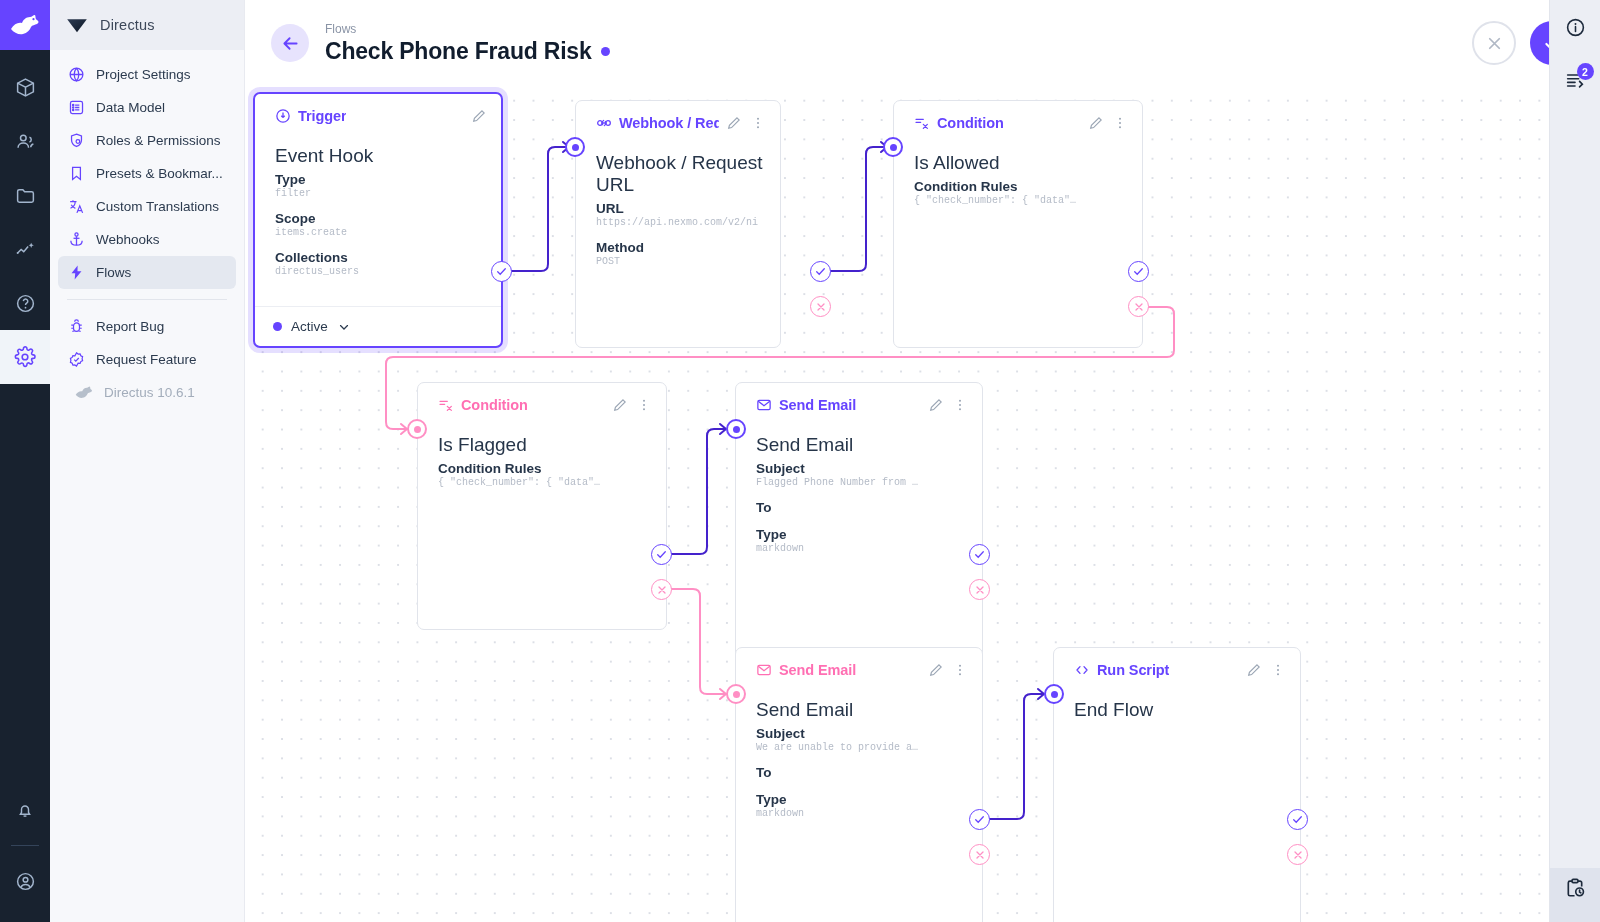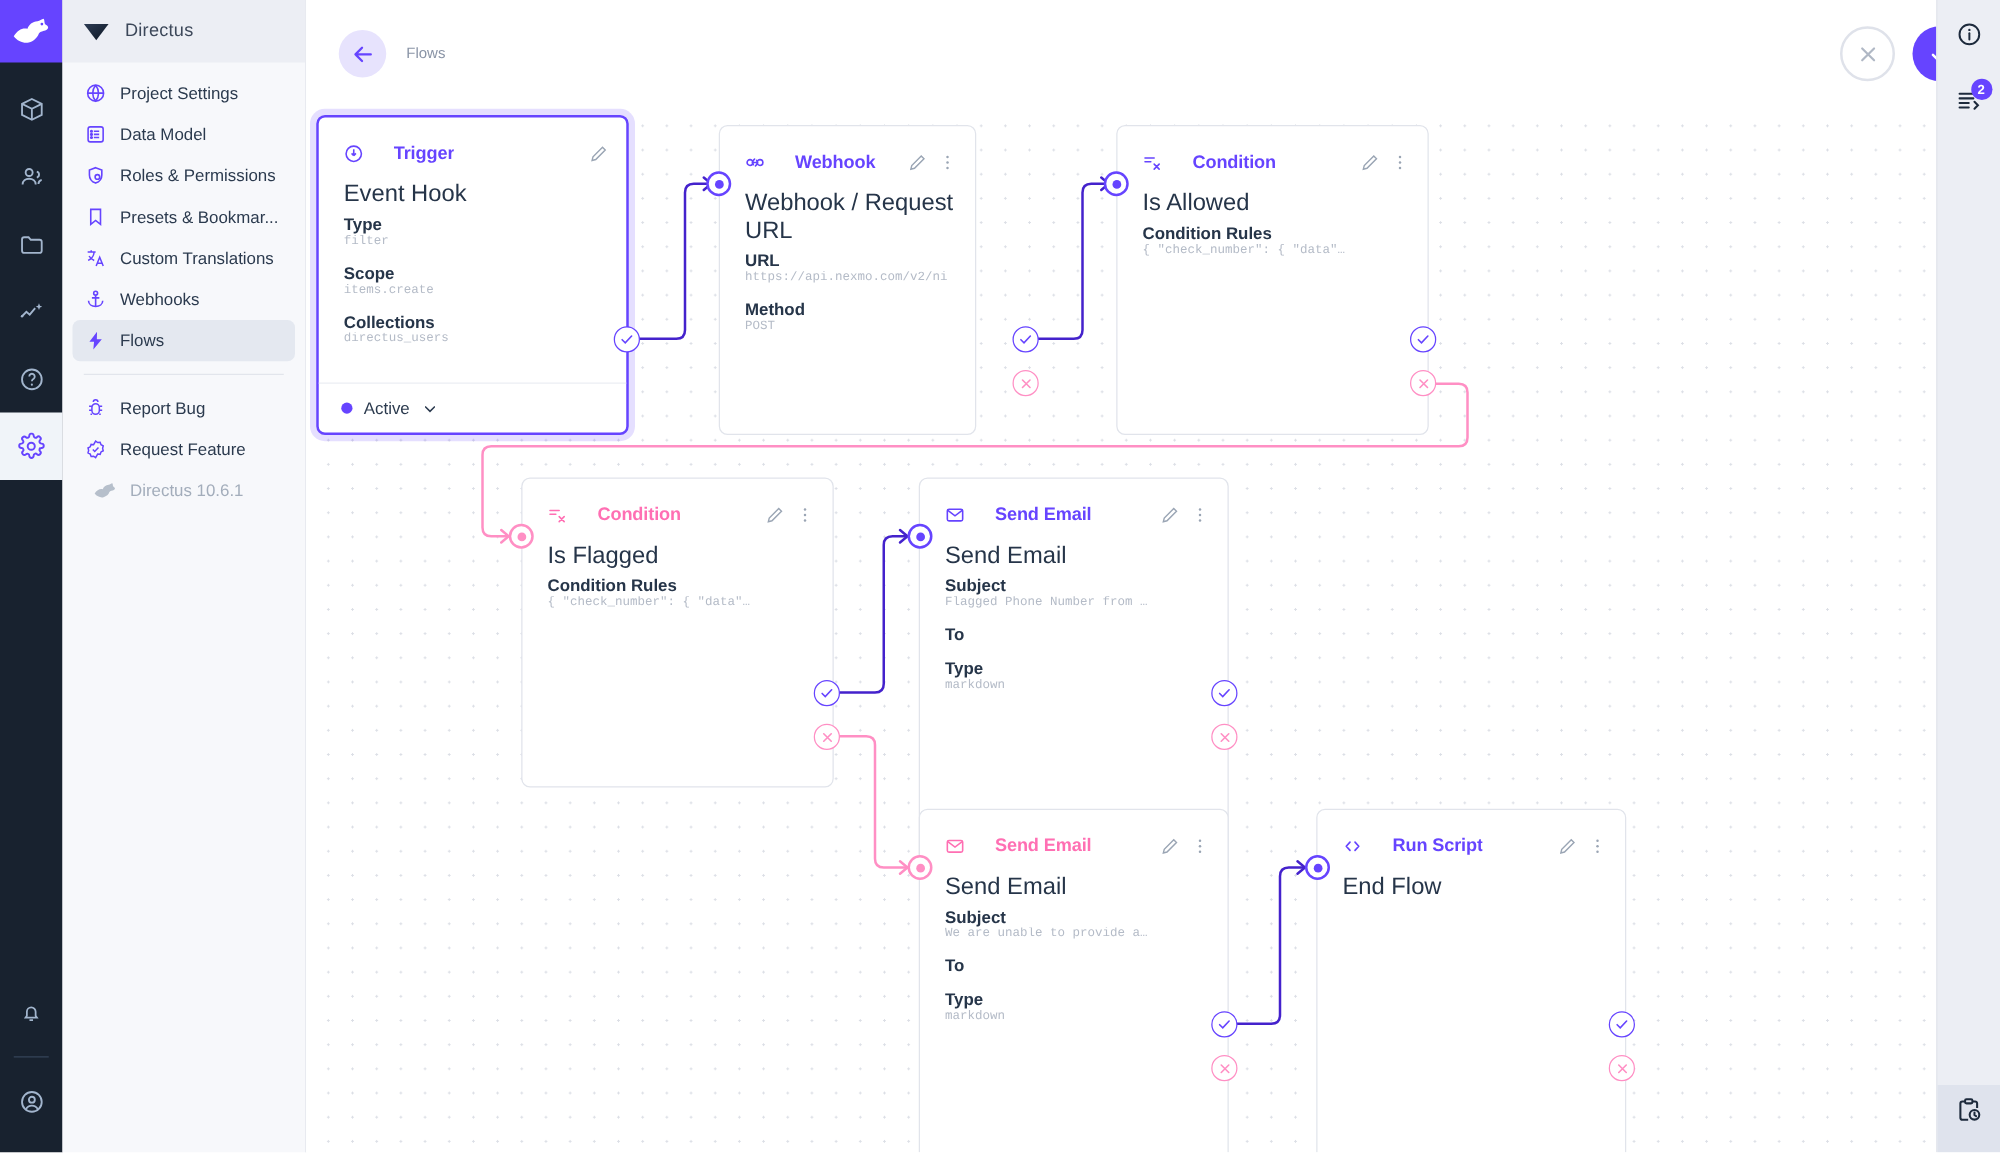--- a/index.html
+++ b/index.html
@@ -97,21 +97,21 @@
     position: absolute; background: #ffffff;
     border: 1px solid #e1e4eb; border-radius: 7px;
     display: flex; flex-direction: column; z-index: 5;
   }
   .node.selected {
     border: 2px solid #6644ff;
     box-shadow: 0 0 0 5px rgba(102,68,255,.17);
     z-index: 8;
   }
   .node-head {
-    display: flex; align-items: center; gap: 24px;
+    display: flex; align-items: flex-start; gap: 7px;
     padding: 14px 14px 0 20px; height: 44px;
   }
   .node-head .hico { display:flex; align-items:center; justify-content:center; width:16px;height:16px;flex:0 0 16px;}
   .node-title { font-size: 14.5px; font-weight: bold; letter-spacing: -.1px; white-space: nowrap; overflow: hidden; }
   .node-title.purple, .hico.purple { color: #6644ff; }
   .node-title.pink, .hico.pink { color: #ff6fb3; }
   .node-acts { margin-left: auto; display: flex; align-items: center; gap: 8px; }
   .ico-btn { color: #9aa5b4; cursor: pointer; display:flex;align-items:center;justify-content:center; }
   .node-body { padding: 4px 14px 0 20px; }
   .n-name { font-size: 19px; color: #263549; margin-top: 3px; }
@@ -355,20 +355,24 @@
   <div class="main">
 
     <div class="header">
       <div class="back-btn">
         <svg width="21" height="21" viewBox="0 0 24 24" fill="none" stroke="currentColor" stroke-width="2.1" stroke-linecap="round" stroke-linejoin="round">
             <path d="M19 12H5M11 6l-6 6 6 6"></path>
           </svg>
       </div>
       <div class="title-wrap">
         <div class="crumb">Flows</div>
+        <div class="title-row">
+          <div class="title">Check Phone Fraud Risk</div>
+          <div class="title-dot"></div>
+        </div>
       </div>
       <div class="head-actions">
         <div class="circ-btn cancel">
           <svg width="19" height="19" viewBox="0 0 24 24" fill="none" stroke="currentColor" stroke-width="2.2" stroke-linecap="round">
               <path d="M6 6l12 12M18 6L6 18"></path>
             </svg>
         </div>
         <div class="circ-btn save">
           <svg width="21" height="21" viewBox="0 0 24 24" fill="none" stroke="currentColor" stroke-width="2.4" stroke-linecap="round" stroke-linejoin="round">
               <path d="M5 12.5l4.6 4.5L19 7"></path>

